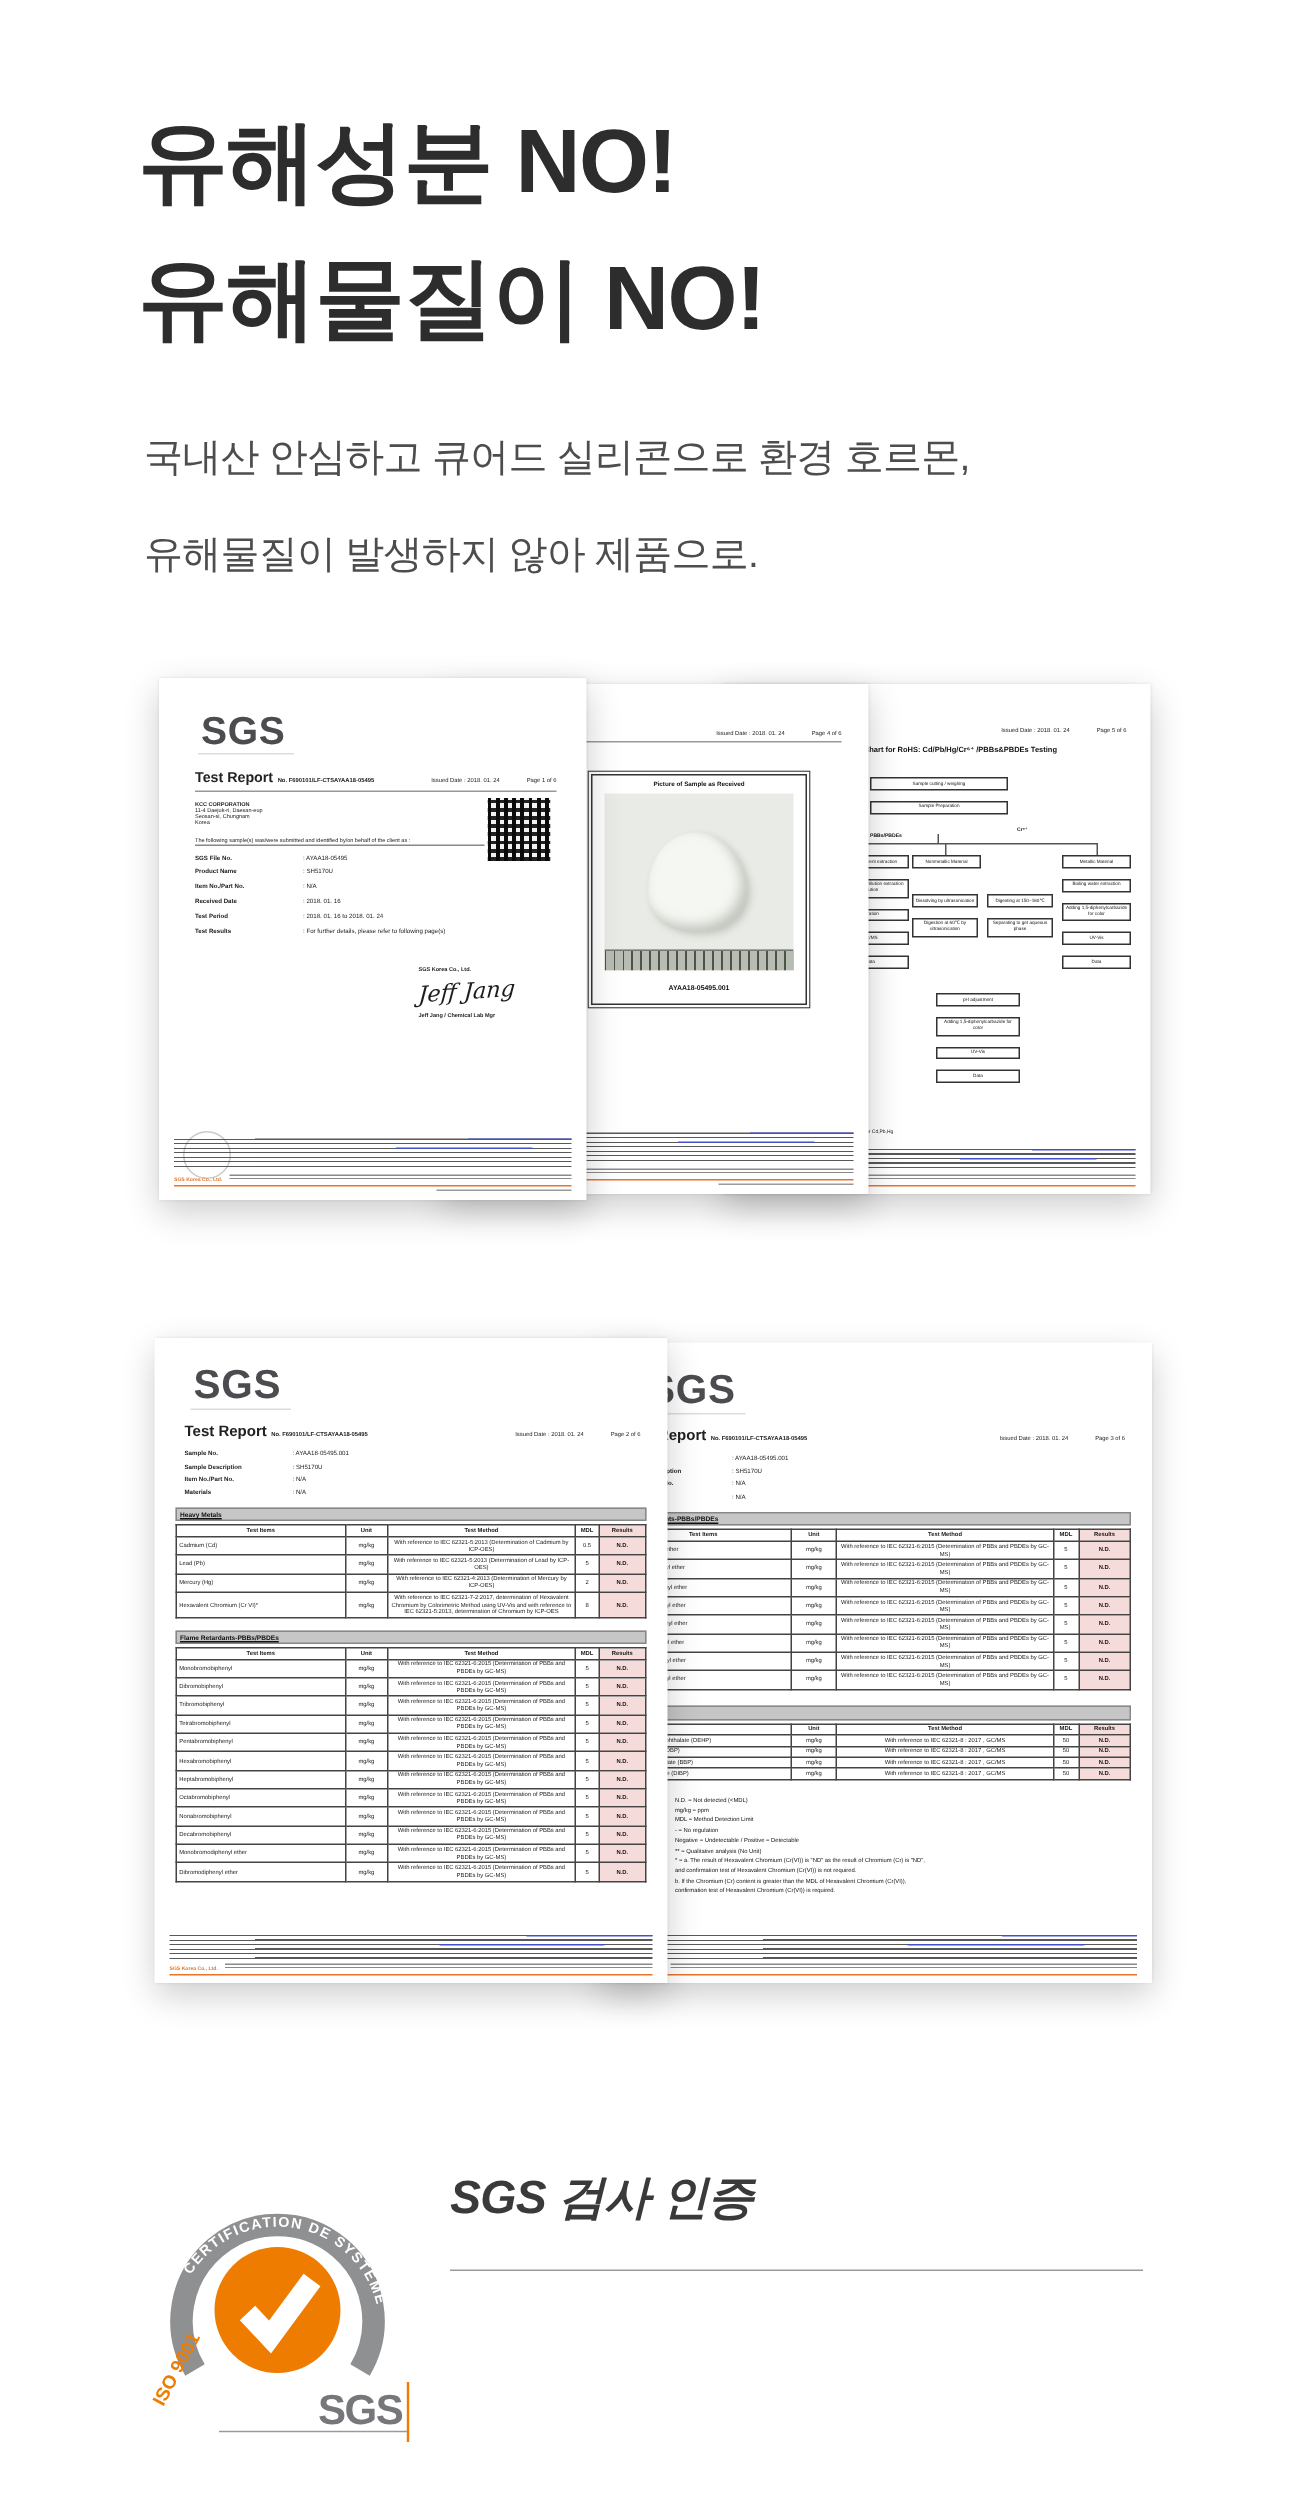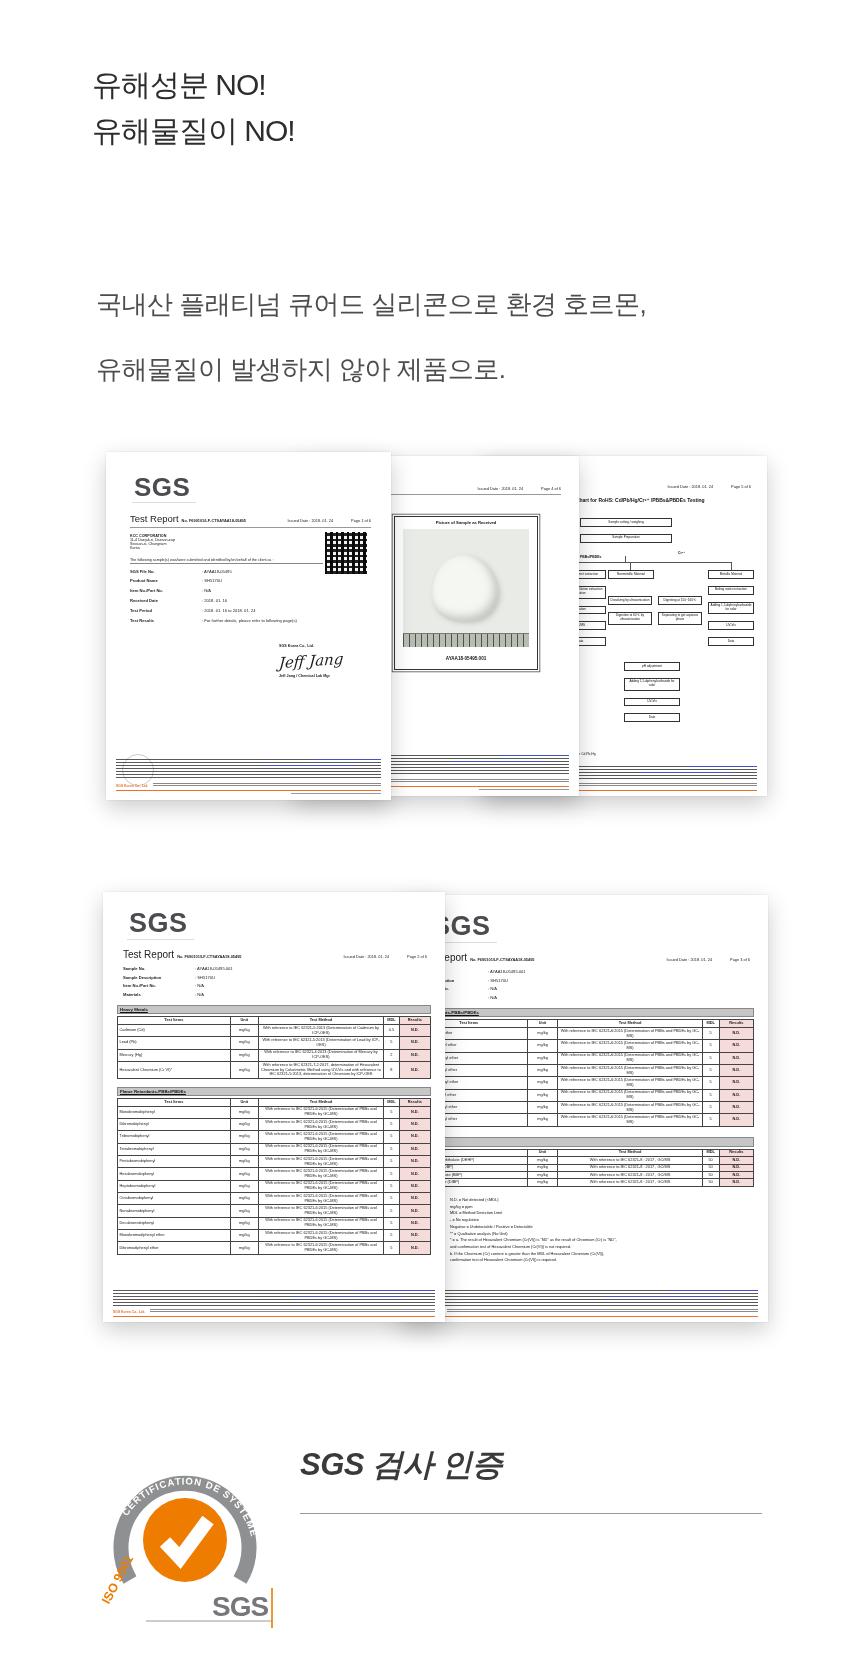--- a/index.html
+++ b/index.html
@@ -1,31 +1,31 @@
 <!DOCTYPE html>
 <html><head>
 <meta charset="utf-8">
 <style>
   html,body{margin:0;padding:0;background:#ffffff;}
   body{width:860px;height:1673px;position:relative;overflow:hidden;
        font-family:"Liberation Sans","DejaVu Sans",sans-serif;}
   .abs{position:absolute;}
 
   
-  .hero-title{left:92px;top:62px;font-size:30px;font-weight:400;color:#2d2d2d;
+  .hero-title{left:92px;top:62px;font-size:60px;font-weight:700;color:#2d2d2d;
               line-height:1.52;letter-spacing:-1px;}
   .hero-sub{left:96px;top:272px;font-size:26px;color:#4d4d4d;line-height:2.5;letter-spacing:-0.5px;}
 
   
   .doc{position:absolute;background:#fff;overflow:hidden;
        box-shadow:0 8px 22px rgba(0,0,0,.20),0 0 2px rgba(0,0,0,.10);}
   .sgs-logo{font-weight:800;color:#4b4c50;letter-spacing:.5px;line-height:1;
             border-bottom:1px solid #ddd;display:inline-block;padding:0 6px 2px 2px;}
   .doc-hdr{display:flex;align-items:baseline;font-size:3.9px;color:#222;}
-  .doc-hdr .rt{font-weight:400;font-size:9.5px;margin-right:3px;}
+  .doc-hdr .rt{font-weight:700;font-size:9.5px;margin-right:3px;}
   .doc-hdr .no{font-size:3.9px;font-weight:600;}
   .doc-hdr .iss{margin-left:auto;}
   .doc-hdr .pg{margin-left:18px;}
   .hdr-rule{height:0.6px;background:#999;margin-top:2px;}
   .fieldrow{display:flex;font-size:4.1px;color:#222;line-height:2.4;}
   .fieldrow .fl{width:72px;font-weight:700;}
   .tinytext{font-size:3.7px;color:#222;}
   .qr{position:absolute;width:42px;height:42px;border:2px solid #fff;
       background:
         repeating-linear-gradient(0deg,rgba(10,10,10,.9) 0 2.5px,transparent 2.5px 5.5px),
@@ -89,21 +89,21 @@
   .cert-body{font-size:23px;color:#333;line-height:1.82;margin-top:14px;letter-spacing:-0.5px;}
 </style>
 </head>
 <body>
 
 <div class="abs hero-title">
   <div>유해성분 NO!</div>
   <div>유해물질이 NO!</div>
 </div>
 <div class="abs hero-sub">
-  <div>국내산 플래티넘 큐어드 실리콘으로 환경 호르몬,</div>
+  <div>국내산 안심하고 큐어드 실리콘으로 환경 호르몬,</div>
   <div>유해물질이 발생하지 않아 제품으로.</div>
 </div>
 
 <div class="doc" style="left:106px;top:452px;width:285px;height:348px;z-index:3;">
   <div style="margin:22px 0 0 26px;">
     <span class="sgs-logo" style="font-size:26px;">SGS</span>
   </div>
   <div class="doc-hdr" style="margin:10px 20px 0 24px;">
     <span class="rt">Test Report</span>
     <span class="no">No. F690101/LF-CTSAYAA18-05495</span>

